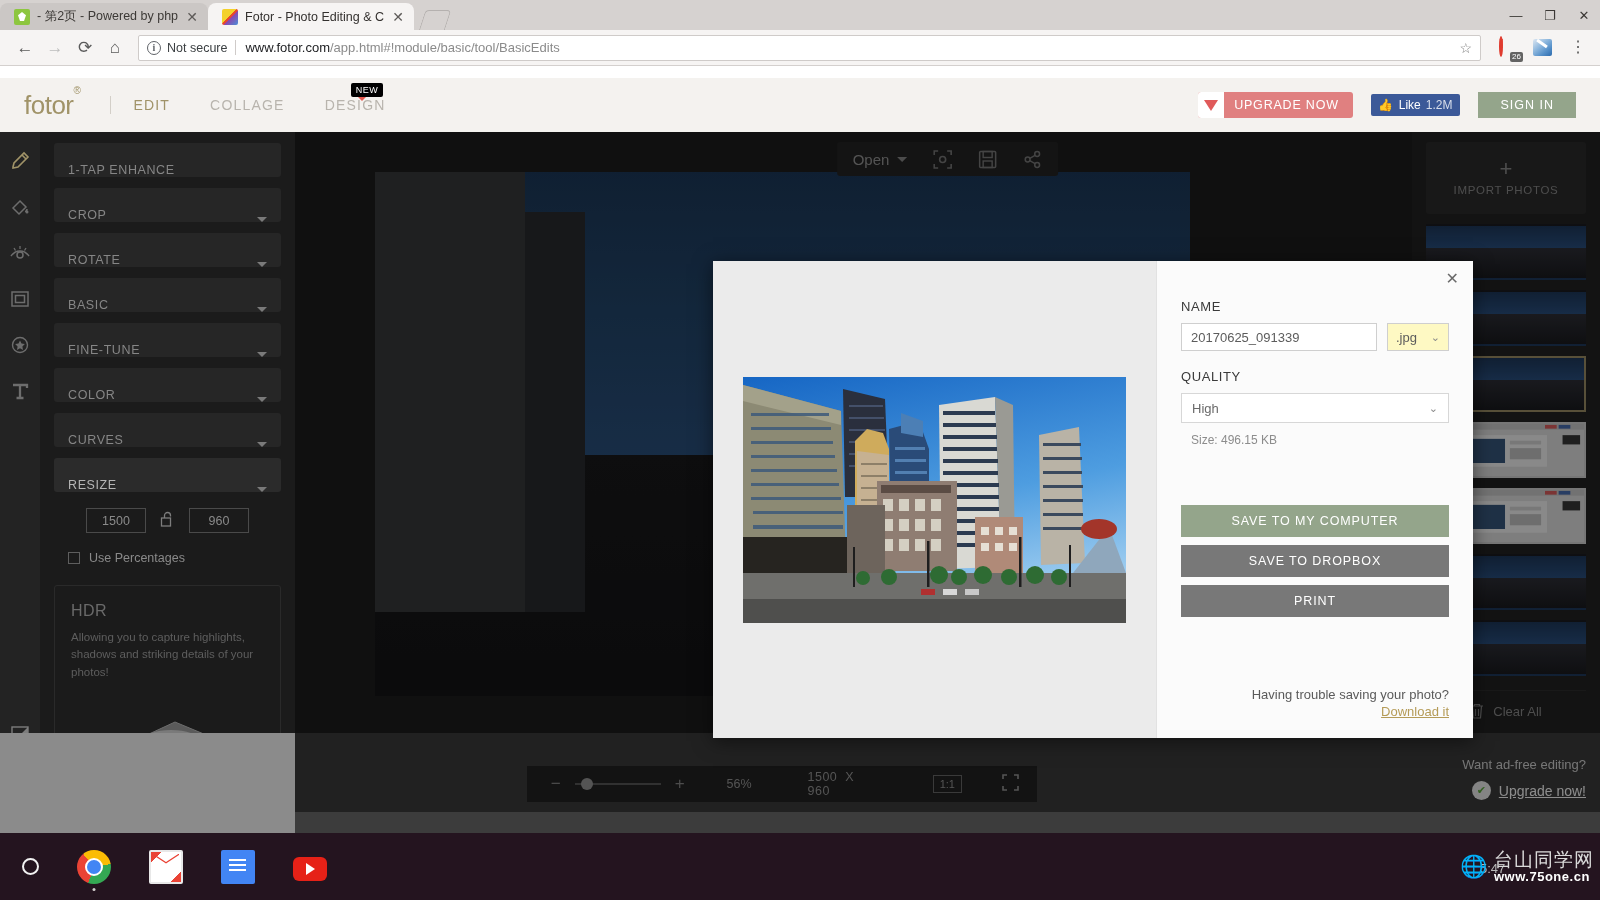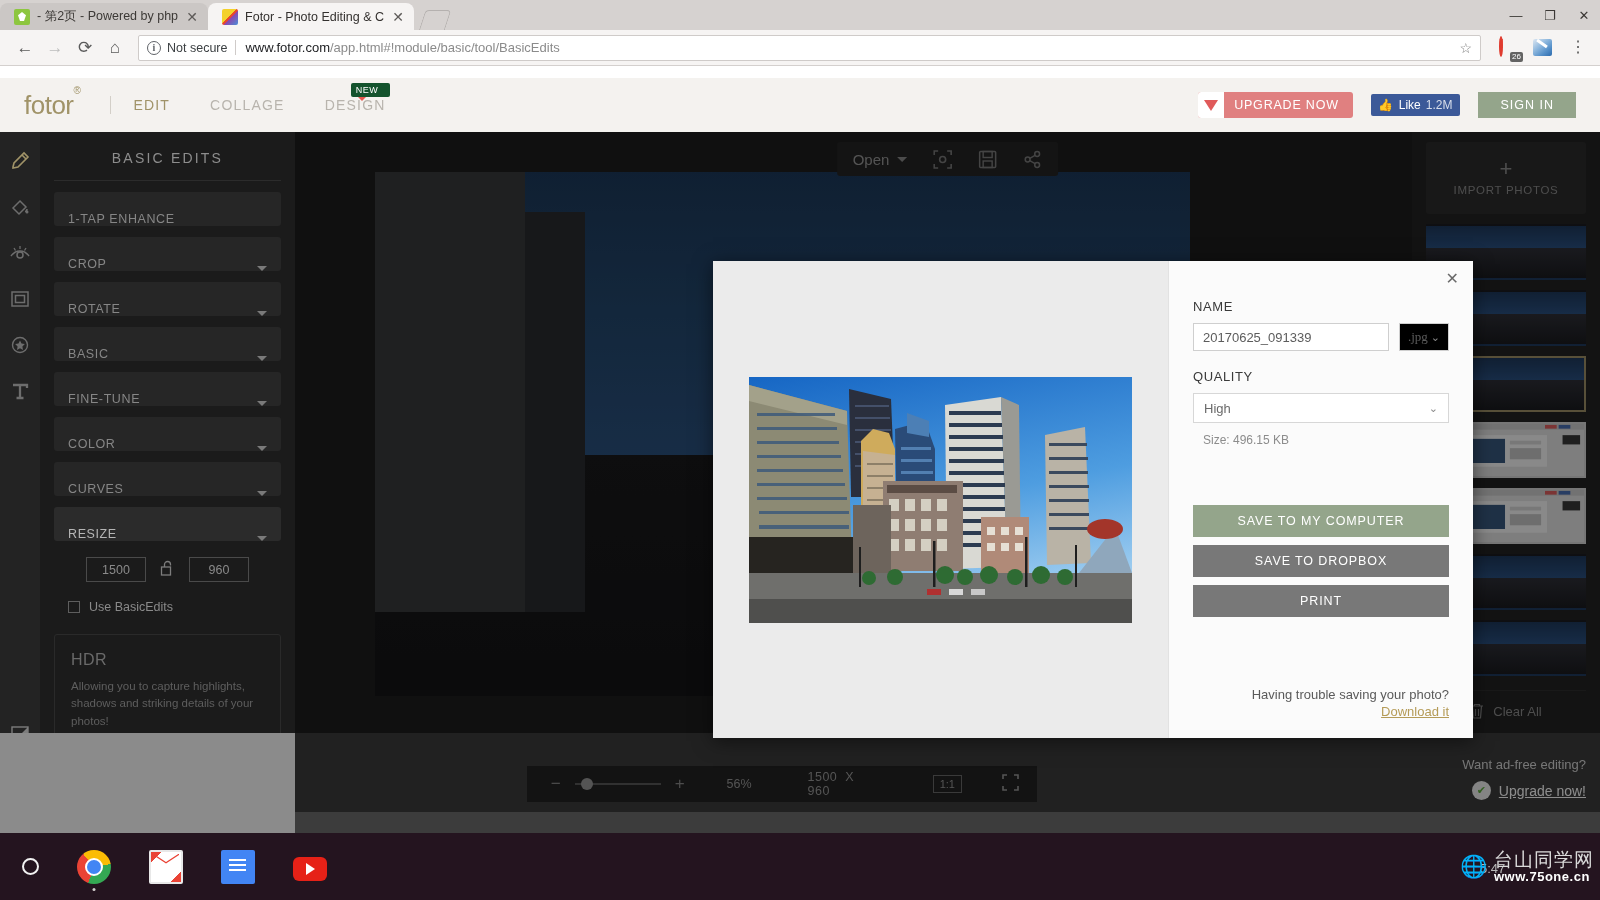--- a/index.html
+++ b/index.html
@@ -152,22 +152,22 @@
   .logo sup { font-size: 10px; top: -10px; position: relative; }
   .hdr-sep { width: 1px; height: 18px; background: #d3cfc8; margin: 0 22px 0 30px; }
   .nav-links { display: flex; align-items: center; gap: 40px; }
   .nav-link {
     font-size: 14px; letter-spacing: 1.2px;
     color: #b8b4ad; cursor: pointer; position: relative;
   }
   .nav-link.active { color: #a09368; }
   .new-badge {
     position: absolute; top: -14px; left: 26px;
-    background: #14532d; color: #fff; font-size: 9px;
-    padding: 2px 12px 2px 5px; border-radius: 2px; letter-spacing: 0.5px;
+    background: #000000; color: #fff; font-size: 9px;
+    padding: 2px 5px 2px 5px; border-radius: 2px; letter-spacing: 0.5px;
   }
   .new-badge::after {
     content: ""; position: absolute; left: 7px; bottom: -4px;
     border-left: 4px solid transparent; border-right: 4px solid transparent;
     border-top: 4px solid #e8584f;
   }
   .hdr-right { margin-left: auto; display: flex; align-items: center; gap: 18px; }
   .upgrade-btn {
     display: flex; align-items: center;
     background: #e08080; color: #fff;
@@ -400,24 +400,24 @@
     color: #3a3a3a; font-size: 13px; letter-spacing: 0.6px; margin-bottom: 9px;
   }
   .name-row { display: flex; gap: 10px; margin-bottom: 18px; }
   .name-input {
     flex: 1; height: 28px;
     border: 1px solid #cfcfcf; background: #fff;
     padding: 0 9px; font-size: 13px; color: #5c5c5c;
     font-family: "Liberation Sans", sans-serif;
   }
   .ext-select {
-    width: 50px; height: 28px;
-    border: 1px solid #cfcfcf; background: #000000;
+    width: 62px; height: 28px;
+    border: 1px solid #cfcfcf; background: #fef9c3;
     display: flex; align-items: center; justify-content: space-between;
-    padding: 0 8px; font-size: 13px; color: #5c5c5c; cursor: pointer; font-family: Liberation Serif, serif;
+    padding: 0 8px; font-size: 13px; color: #5c5c5c; cursor: pointer;
   }
   .chev { color: #8a8a8a; font-size: 11px; }
   .quality-select {
     width: 100%; height: 30px;
     border: 1px solid #d7d7d7; background: #fff;
     display: flex; align-items: center; justify-content: space-between;
     padding: 0 10px; font-size: 13px; color: #6a6a6a; cursor: pointer;
   }
   .size-text { color: #8c8c8c; font-size: 12px; margin: 10px 0 0 10px; }
   .dlg-actions { position: absolute; left: 24px; right: 24px; top: 244px; }
@@ -661,21 +661,20 @@
       </div>
       <div class="rail-icon" style="margin-bottom:16px">
         <svg width="20" height="20" viewBox="0 0 20 20">
             <rect x="2" y="2" width="16" height="16" fill="none" stroke="#7d7d7d" stroke-width="1.4"></rect>
             <path d="M6 13l1-3 6-6 2 2-6 6z" fill="#7d7d7d"></path>
           </svg>
       </div>
     </div>
 
     <div class="tool-panel">
-      <div class="panel-title">BASIC EDITS</div>
 
       <div class="tool-btn">
         <span>1-TAP ENHANCE</span>
       </div>
       <div class="tool-btn">
         <span>CROP</span>
         <span class="caret"></span>
       </div>
       <div class="tool-btn">
         <span>ROTATE</span>
@@ -708,21 +707,21 @@
           <svg width="15" height="17" viewBox="0 0 15 17">
               <rect x="1.5" y="7" width="9" height="8" fill="none" stroke="#7d7d7d" stroke-width="1.3"></rect>
               <path d="M4.5 7V4.5A3 3 0 0 1 10.5 4.5V5.5" fill="none" stroke="#7d7d7d" stroke-width="1.3"></path>
             </svg>
         </span>
         <input class="resize-input" value="960" style="">
       </div>
 
       <div class="checkrow">
         <span class="checkbox"></span>
-        <span>Use BasicEdits</span>
+        <span>Use Percentages</span>
       </div>
 
       <div class="hdr-promo">
         <h3>HDR</h3>
         <p>Allowing you to capture highlights, shadows and striking details of your photos!</p>
         <svg class="promo-art" viewBox="0 0 130 70">
           <polygon points="20,42 72,18 120,38 66,62" fill="#5a5a5a" stroke="#6d6d6d"></polygon>
           <ellipse cx="68" cy="36" rx="28" ry="10" fill="#7a7a7a"></ellipse>
           <polygon points="14,58 66,34 114,54 60,70" fill="#4a4a4a"></polygon>
         </svg>

